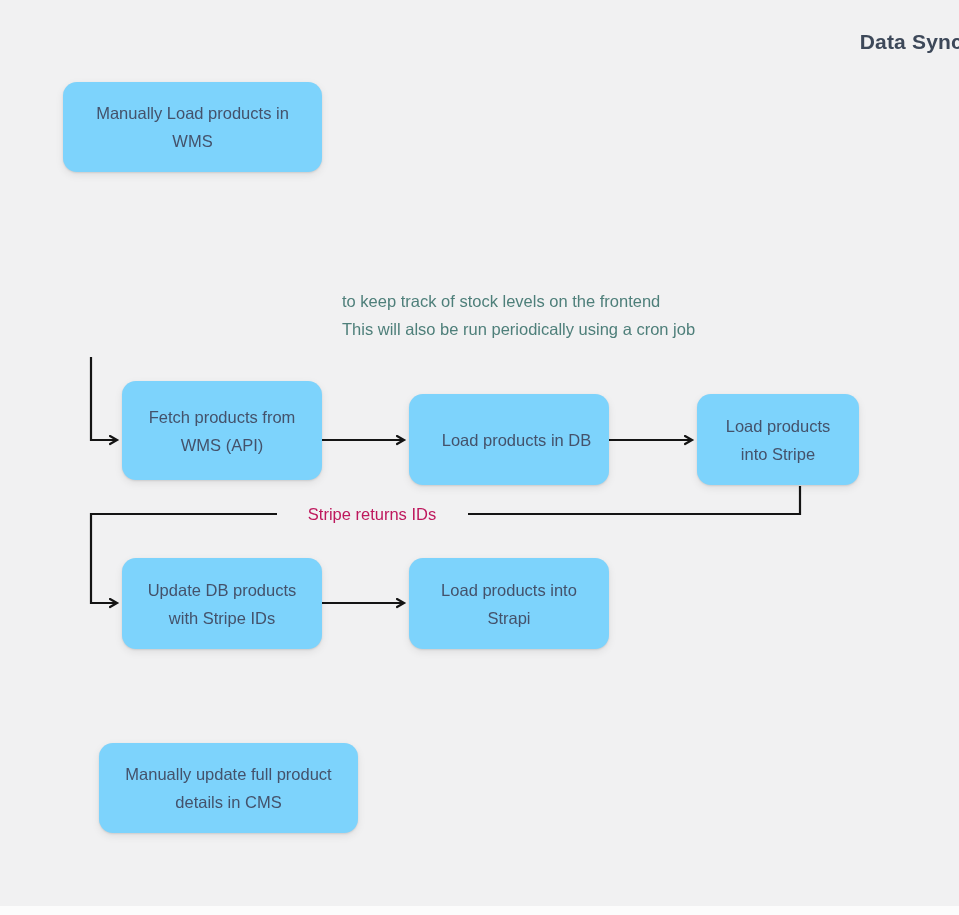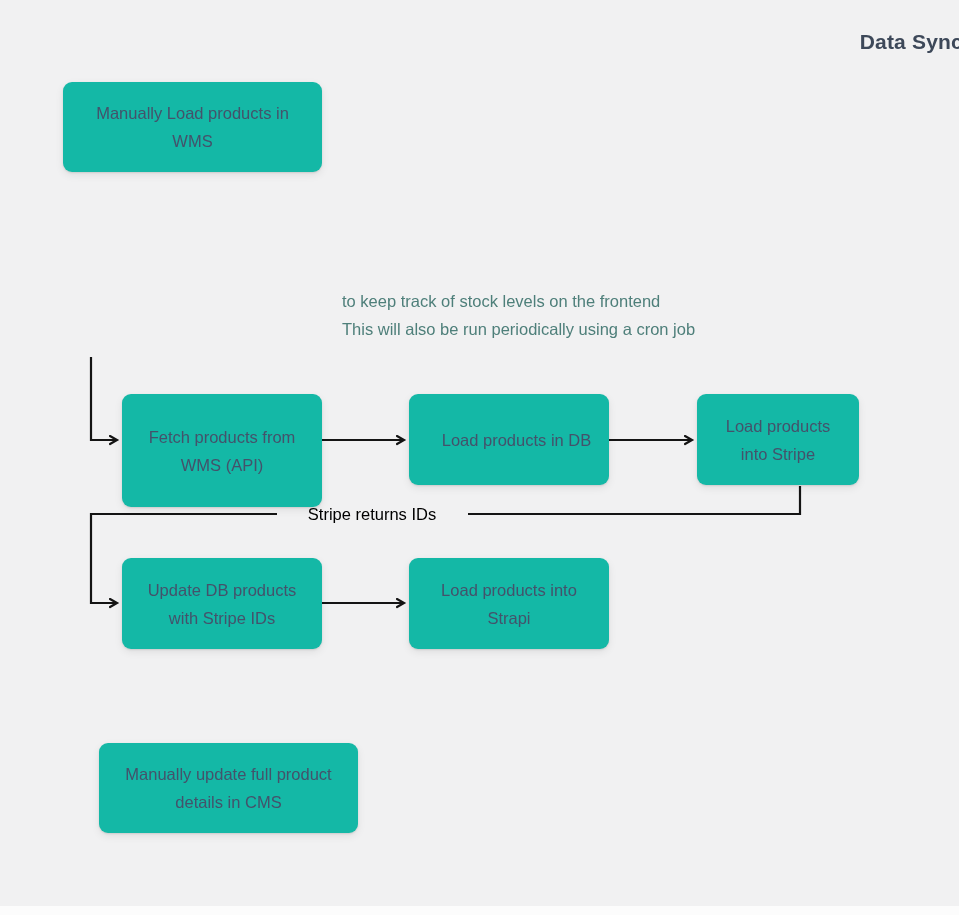--- a/index.html
+++ b/index.html
@@ -20,57 +20,57 @@
     top: 30px;
     width: 959px;
     text-align: right;
     font-size: 21px;
     font-weight: 700;
     color: #3d4859;
     letter-spacing: 0.2px;
   }
   .node {
     position: absolute;
-    background: #14b8a6;
-    border-radius: 9px;
+    background: #7dd3fc;
+    border-radius: 14px;
     box-shadow: 0 1px 2px rgba(0,0,0,0.10), 0 3px 8px rgba(0,0,0,0.08);
     display: flex;
     align-items: center;
     justify-content: center;
     text-align: center;
     color: #44526b;
     font-size: 16.5px;
     line-height: 28px;
     padding: 6px 16px;
     box-sizing: border-box;
   }
   .node-manual-wms        { left: 63px;  top: 82px;  width: 259px; height: 90px; }
   .node-trigger-sync      { left: 63px;  top: 267px; width: 259px; height: 90px; }
-  .node-fetch-products    { left: 122px; top: 394px; width: 200px; height: 113px; }
+  .node-fetch-products    { left: 122px; top: 381px; width: 200px; height: 99px; }
   .node-load-db           { left: 409px; top: 394px; width: 200px; height: 91px; padding-left: 31px; }
   .node-load-stripe       { left: 697px; top: 394px; width: 162px; height: 91px; }
   .node-update-db         { left: 122px; top: 558px; width: 200px; height: 91px; }
   .node-load-strapi       { left: 409px; top: 558px; width: 200px; height: 91px; align-items: center; }
   .node-manual-cms        { left: 63px;  top: 743px; width: 259px; height: 90px; margin-left: 36px; }
   .annotation {
     position: absolute;
     left: 342px;
     top: 287px;
     color: #4e7f7a;
     font-size: 16.5px;
     line-height: 28px;
     text-align: left;
   }
   .edge-label {
     position: absolute;
     left: 280px;
     top: 502px;
     width: 184px;
     text-align: center;
-    color: #000000;
+    color: #be185d;
     font-size: 16.5px;
     line-height: 24px;
   }
   .connector-layer {
     position: absolute;
     left: 0;
     top: 0;
     width: 959px;
     height: 915px;
     pointer-events: none;

